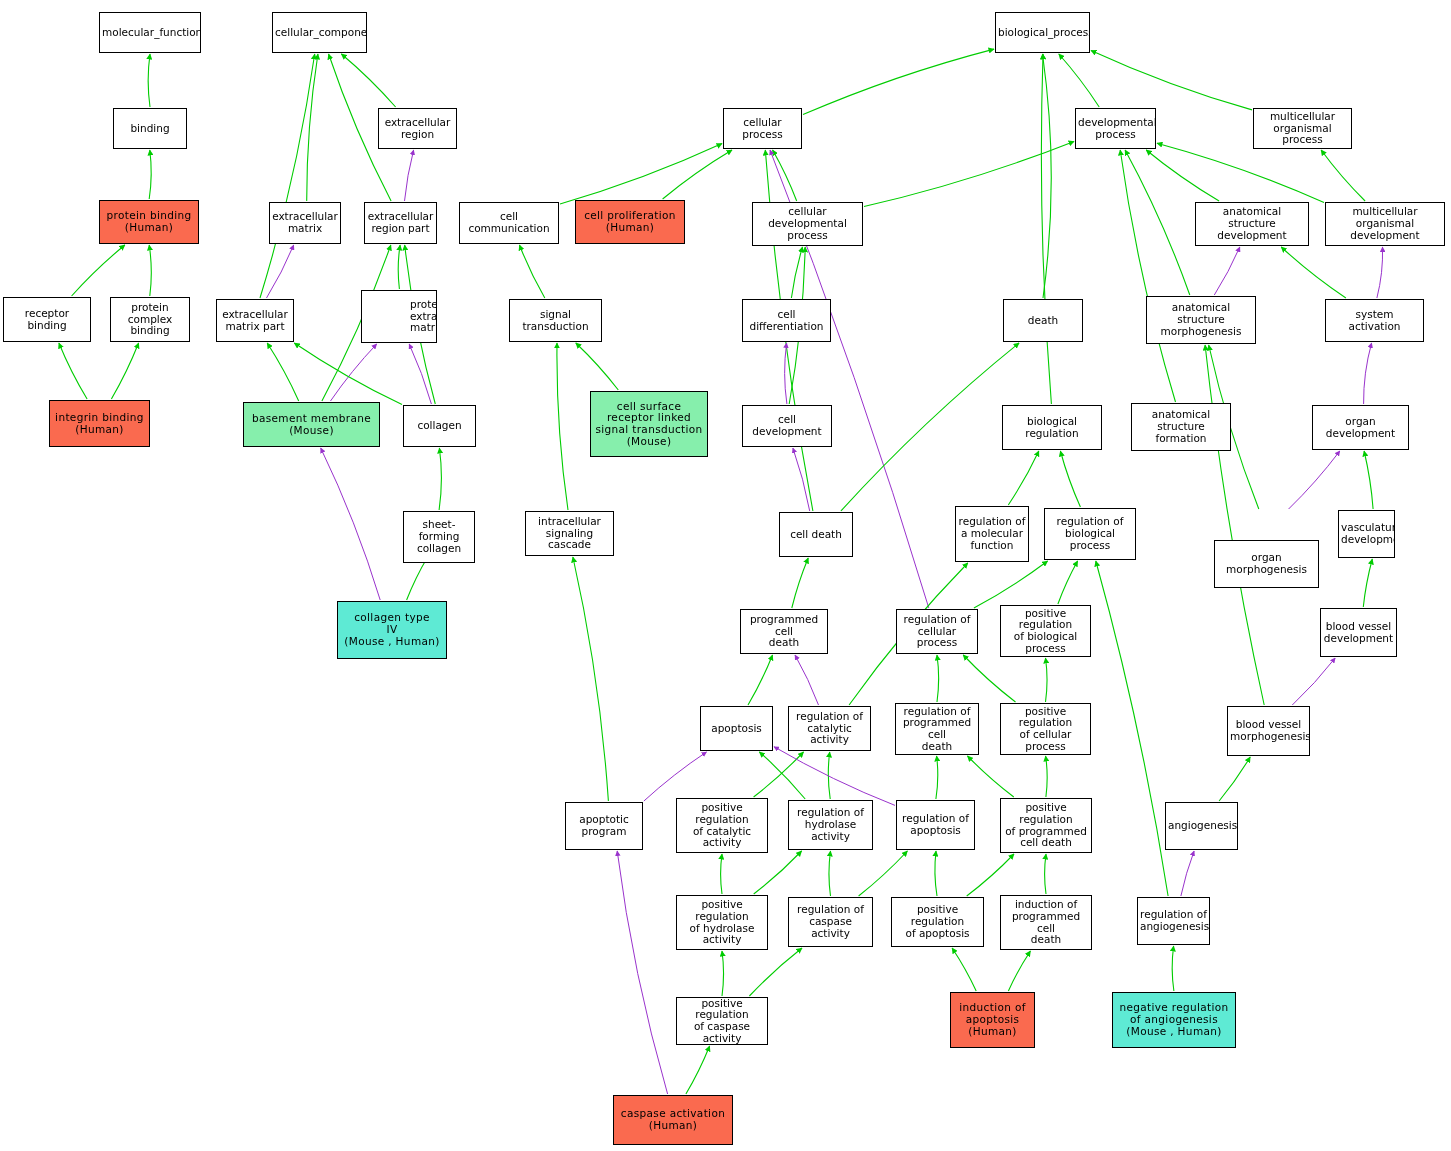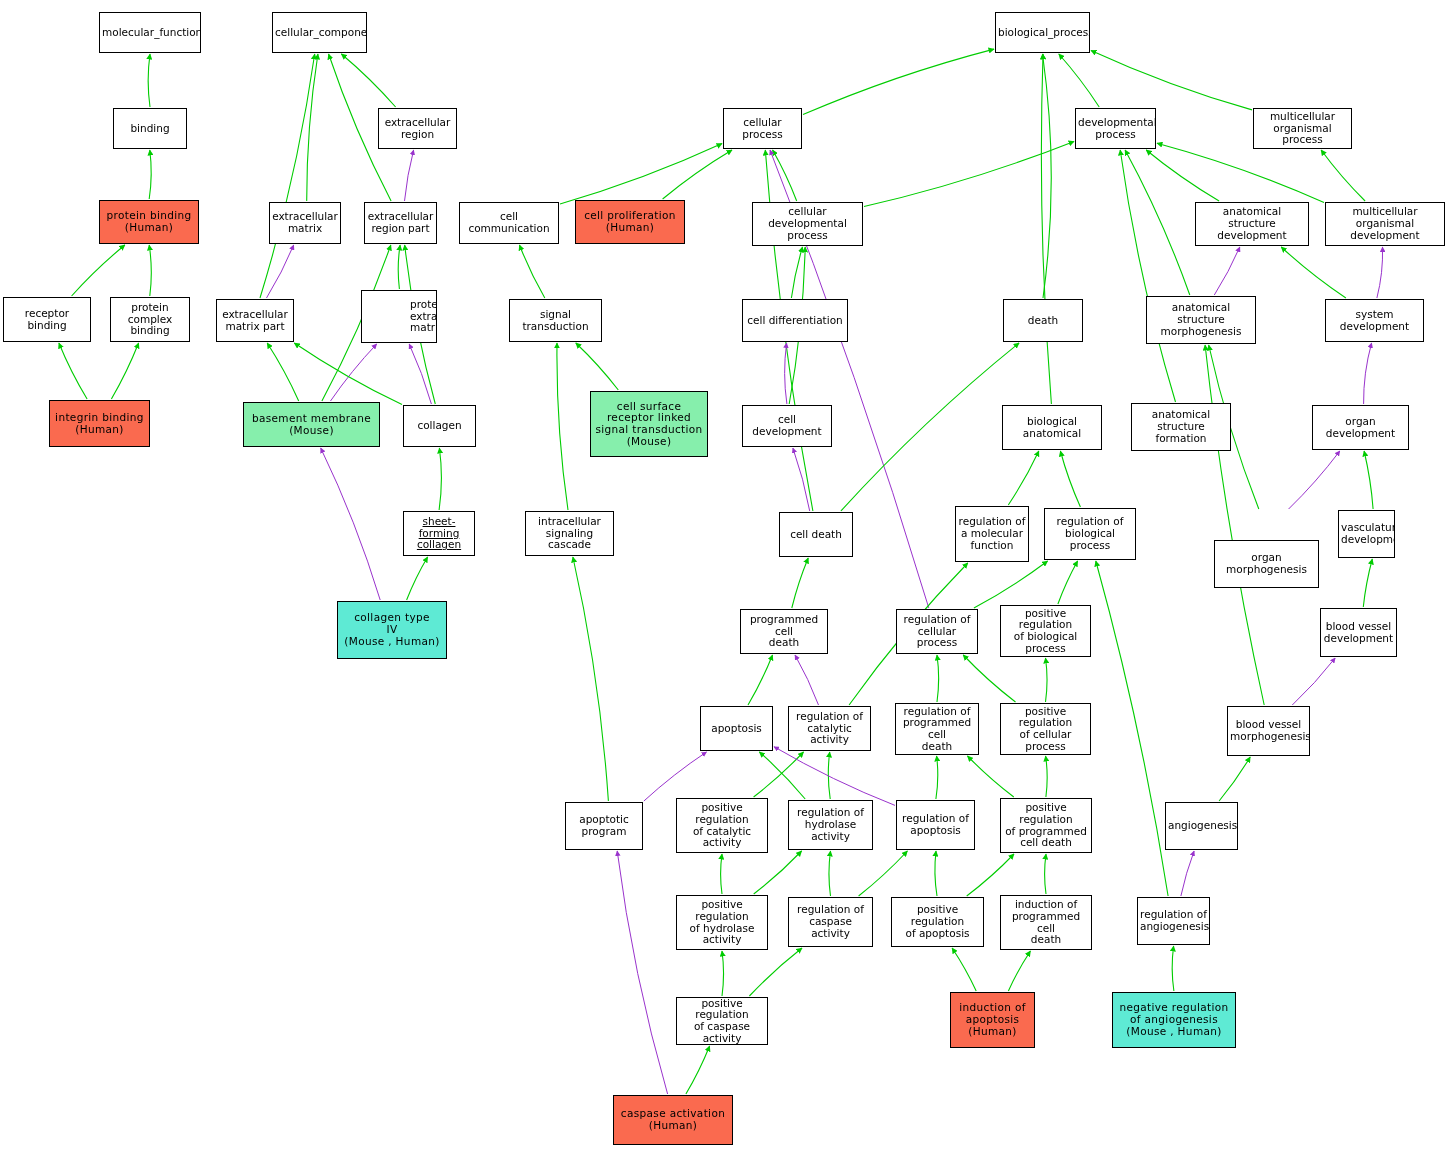--- a/index.html
+++ b/index.html
@@ -196,32 +196,32 @@
 matrix part</span>
       </div>
       <div class="node" style="left: 361px; top: 290px; width: 76px; height: 53px; padding-left: 48px;">
         <span>proteinaceous
 extracellular
 matrix</span>
       </div>
       <div class="node" style="left: 509px; top: 299px; width: 93px; height: 43px;">
         <span>signal transduction</span>
       </div>
-      <div class="node" style="left: 742px; top: 299px; width: 106px; height: 43px;">
+      <div class="node" style="left: 742px; top: 299px; width: 89px; height: 43px;">
         <span>cell differentiation</span>
       </div>
       <div class="node" style="left: 1003px; top: 299px; width: 80px; height: 43px;">
         <span>death</span>
       </div>
       <div class="node" style="left: 1146px; top: 296px; width: 110px; height: 48px;">
         <span>anatomical structure
 morphogenesis</span>
       </div>
       <div class="node" style="left: 1325px; top: 299px; width: 99px; height: 43px;">
-        <span>system development</span>
+        <span>system activation</span>
       </div>
       <div class="node red sp" style="left: 49px; top: 400px; width: 101px; height: 47px;">
         <span>integrin binding
 (Human)</span>
       </div>
       <div class="node blue sp" style="left: 243px; top: 402px; width: 137px; height: 45px;">
         <span>basement membrane
 (Mouse)</span>
       </div>
       <div class="node" style="left: 403px; top: 405px; width: 73px; height: 42px;">
@@ -230,21 +230,21 @@
       <div class="node blue sp" style="left: 590px; top: 391px; width: 118px; height: 66px;">
         <span>cell surface
 receptor linked
 signal transduction
 (Mouse)</span>
       </div>
       <div class="node" style="left: 742px; top: 405px; width: 90px; height: 42px;">
         <span>cell development</span>
       </div>
       <div class="node" style="left: 1002px; top: 405px; width: 100px; height: 45px;">
-        <span>biological anatomical</span>
+        <span>biological regulation</span>
       </div>
       <div class="node" style="left: 1131px; top: 403px; width: 100px; height: 48px;">
         <span>anatomical structure
 formation</span>
       </div>
       <div class="node" style="left: 1312px; top: 405px; width: 97px; height: 45px; justify-content: flex-end;">
         <span>organ development</span>
       </div>
       <div class="node" style="left: 779px; top: 512px; width: 74px; height: 45px;">
         <span>cell death</span>
@@ -258,21 +258,21 @@
         <span>regulation of
 biological process</span>
       </div>
       <div class="node" style="left: 1214px; top: 540px; width: 105px; height: 48px;">
         <span>organ morphogenesis</span>
       </div>
       <div class="node" style="left: 1338px; top: 510px; width: 57px; height: 48px;">
         <span>vasculature
 development</span>
       </div>
-      <div class="node" style="left: 403px; top: 511px; width: 72px; height: 45px; text-decoration: underline;">
+      <div class="node" style="left: 403px; top: 511px; width: 72px; height: 52px;">
         <span>sheet-forming
 collagen</span>
       </div>
       <div class="node" style="left: 525px; top: 511px; width: 89px; height: 45px;">
         <span>intracellular
 signaling cascade</span>
       </div>
       <div class="node grey sp" style="left: 337px; top: 601px; width: 110px; height: 58px;">
         <span>collagen type
 IV

